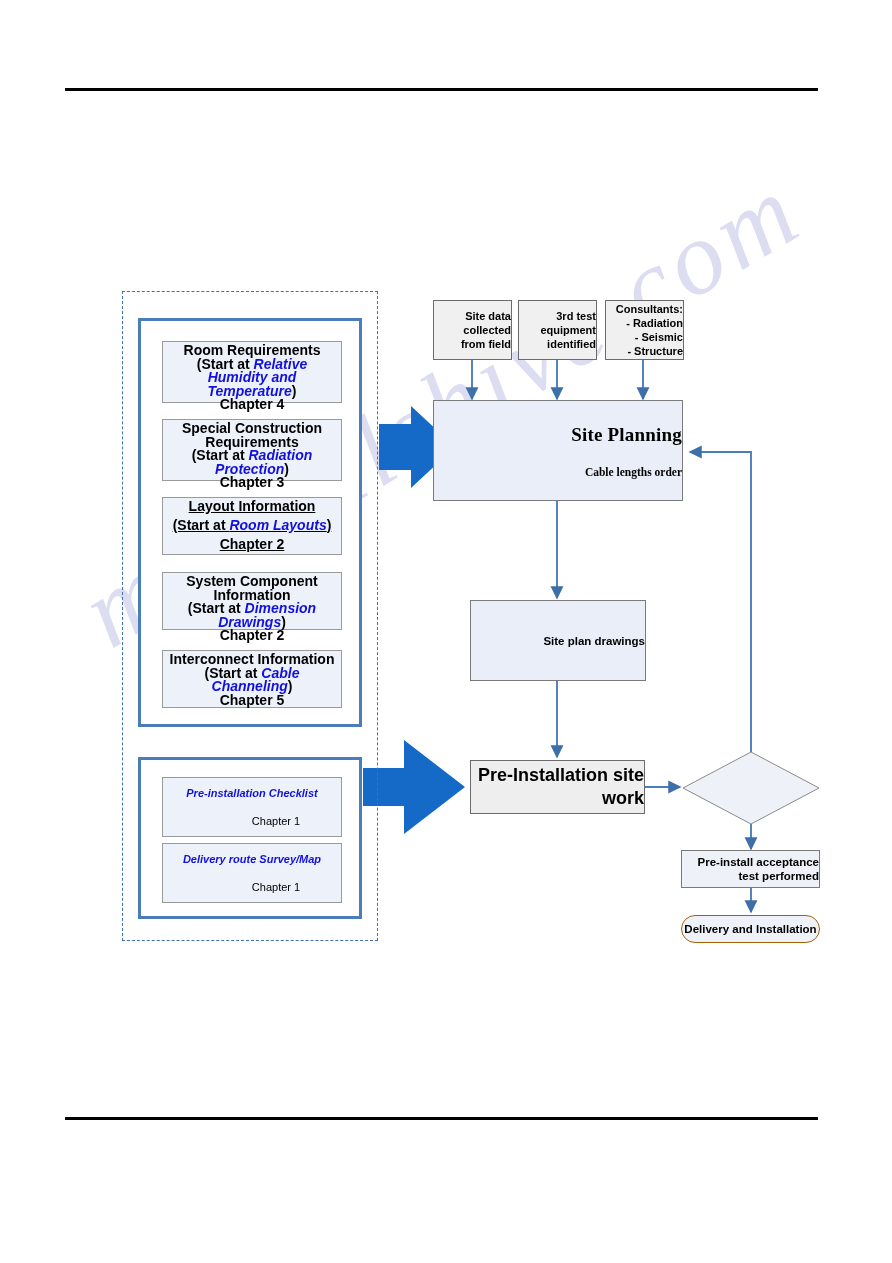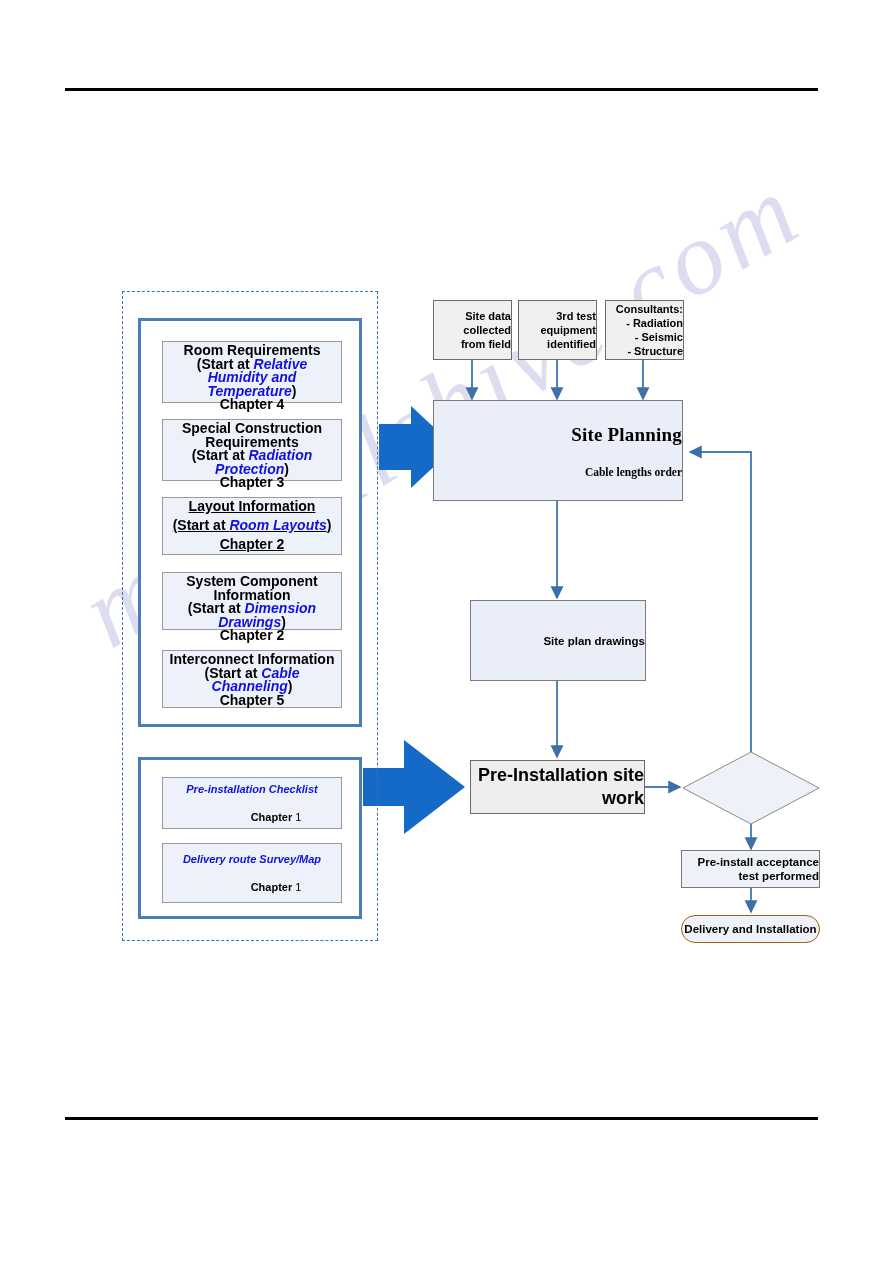--- a/index.html
+++ b/index.html
@@ -127,21 +127,21 @@
     color: #000000;
   }
   .chk-box .title {
     font-style: italic;
     font-weight: bold;
     color: #1111dd;
     display: block;
     margin-bottom: 13px;
   }
   .chk-box .chap { display: block; font-weight: normal; }
-  .chk-box .chap b { font-weight: bold; padding-left: 48px; }
+  .chk-box .chap b { font-weight: normal; padding-left: 48px; }
 
   
   .flow-box {
     position: absolute;
     background: #e9eef9;
     border: 1px solid #7a7a7a;
     box-sizing: border-box;
     display: flex;
     flex-direction: column;
     align-items: flex-end;
@@ -298,21 +298,21 @@
       </div>
 
       <div class="ref-box" style="left:21px; top:329px; width:180px; height:58px;">
         <span class="line">Interconnect Information</span>
         <span class="line"><span>(Start at </span><span class="ital">Cable Channeling</span><span>)</span></span>
         <span class="line">Chapter 5</span>
       </div>
     </div>
 
     <div class="blue-panel" id="panel-checklists">
-      <div class="chk-box" style="left:21px; top:17px; width:180px; height:52px;">
+      <div class="chk-box" style="left:21px; top:17px; width:180px; height:60px;">
         <span class="title">Pre-installation Checklist</span>
         <span class="chap"><b>Chapter</b> <span>1</span></span>
       </div>
       <div class="chk-box" style="left:21px; top:83px; width:180px; height:60px;">
         <span class="title">Delivery route Survey/Map</span>
         <span class="chap"><b>Chapter</b> <span>1</span></span>
       </div>
     </div>
 
     <div class="flow-box src-box" style="left:433px; top:300px; width:79px; height:60px;">

